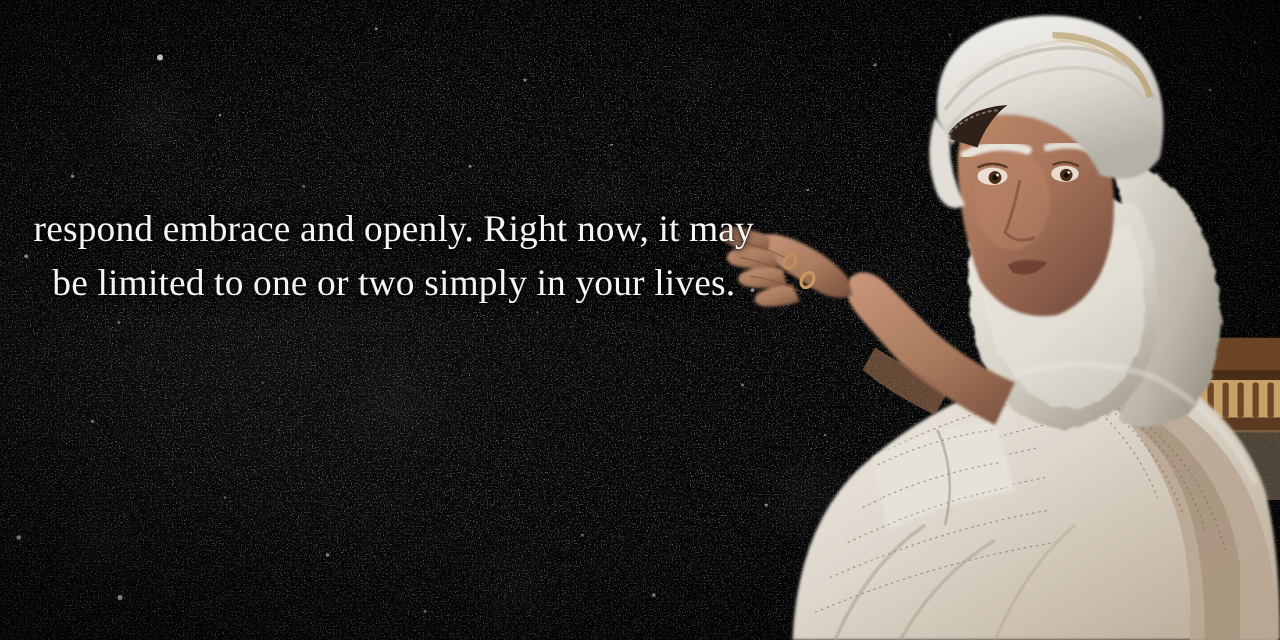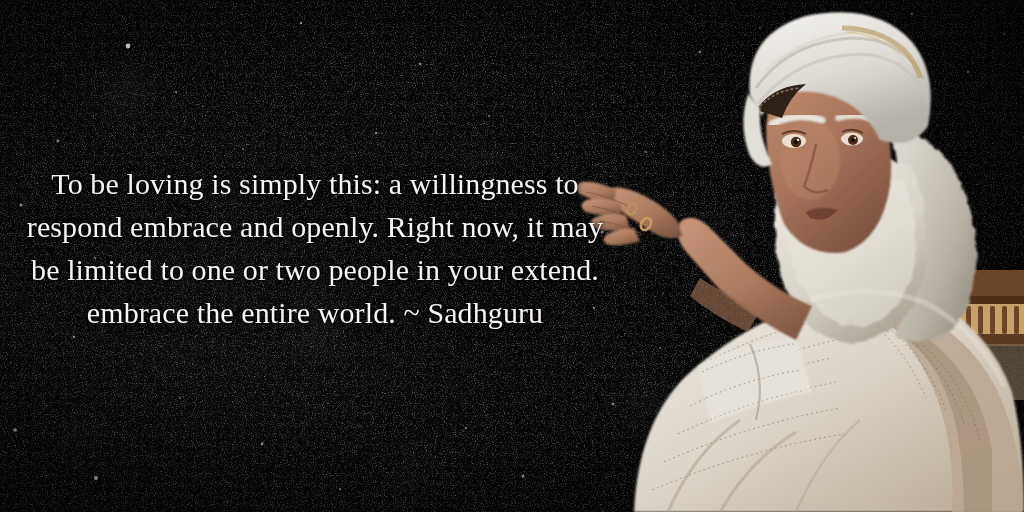--- a/index.html
+++ b/index.html
@@ -363,19 +363,17 @@
         <path d="M140 278 Q168 296 200 310 L188 332 Q154 316 130 296 Z" fill="#9a6c52" opacity=".65"></path>
       </g>
 
       <path d="M250 300 Q310 282 364 302 Q418 330 444 386" stroke="#f0ece4" stroke-width="5" fill="none" opacity=".35" filter="url(#softEdge)"></path>
     </svg>
   </div>
 
   <div class="bg-vignette"></div>
 
   <div class="quote-block">
-    <div class="quote-line">To be loving is simply this: a willingness to</div>
     <div class="quote-line">respond embrace and openly. Right now, it may</div>
-    <div class="quote-line">be limited to one or two people in your extend.</div>
-    <div class="quote-line">embrace the entire world. ~ Sadhguru</div>
+    <div class="quote-line">be limited to one or two simply in your lives.</div>
   </div>
 
 </div>
 
 </body></html>

